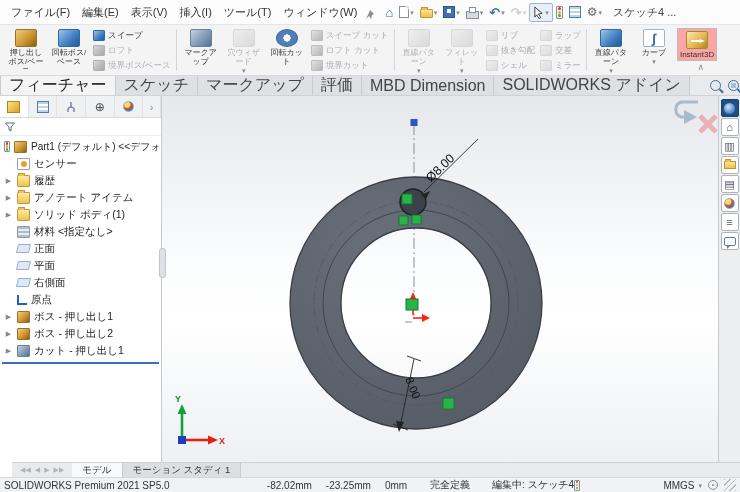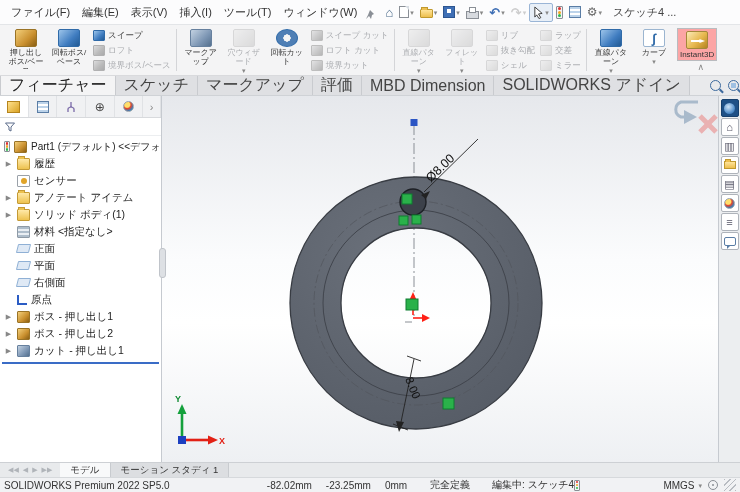--- a/index.html
+++ b/index.html
@@ -116,21 +116,21 @@
   .tpane{position:absolute;right:0;top:0;width:22px;bottom:0;background:#eceef0;border-left:1px solid #c6cad0;display:flex;flex-direction:column;align-items:center;padding-top:3px;gap:1px;z-index:3}
   .tpico{width:18px;height:18px;border:1px solid #aeb3ba;background:#fff;display:flex;align-items:center;justify-content:center;font-size:11px;color:#556;border-radius:2px;flex:none}
   .tpico.active{background:#1e5086;border-color:#16406e}
   .tp-globe{width:11px;height:11px;border-radius:50%;background:radial-gradient(circle at 40% 35%,#cfe4f7,#4f8cc9 65%,#1e5086)}
   .tp-folder{width:12px;height:8px;background:linear-gradient(#ffe49a,#edbf4e);border:1px solid #c0992e;position:relative}
   .tp-folder::before{content:'';position:absolute;top:-3px;left:0;width:4px;height:2px;background:#edbf4e;border:1px solid #c0992e;border-bottom:none}
   .tp-chat{width:12px;height:9px;border:1.2px solid #5a7da5;border-radius:2px;position:relative}
   .tp-chat::after{content:'';position:absolute;left:2px;bottom:-4px;border-style:solid;border-width:4px 4px 0 0;border-color:#5a7da5 transparent transparent transparent}
 
   
-  .doctabs{position:absolute;top:462px;left:0;right:0;height:15px;background:#e8eaec;border-top:1px solid #cdd0d4;display:flex;align-items:stretch;font-size:9.5px}
+  .doctabs{position:absolute;top:462px;left:12px;right:0;height:15px;background:#e8eaec;border-top:1px solid #cdd0d4;display:flex;align-items:stretch;font-size:9.5px}
   .navbtns{display:flex;align-items:center;gap:4px;padding:0 8px;color:#b0b4b9;font-size:7px}
   .dtab{padding:0 10px;display:flex;align-items:center;color:#333;background:#dcdee1;border-right:1px solid #c8cbcf;white-space:nowrap}
   .dtab.active{background:#f8f9fa}
   .statusbar{position:absolute;top:477px;left:0;right:0;height:15px;background:#f1f2f4;border-top:1px solid #d6d9dc;display:flex;align-items:center;font-size:10px;color:#333;padding:0 4px}
   .statusbar .sp{flex:1}
   .sbitem{margin-right:14px;white-space:nowrap}
   .tagico{width:10px;height:10px;border:1px solid #8a8f96;border-radius:50%;position:relative;margin:0 6px}
   .tagico::after{content:'';position:absolute;left:3px;top:3px;width:2px;height:2px;border-radius:50%;background:#8a8f96}
   .grip{width:12px;height:12px;background:repeating-linear-gradient(135deg,#b8bcc2 0 1px,transparent 1px 4px)}
 </style>
@@ -405,28 +405,28 @@
       <div class="trow" style="font-size:10px">
         <span class="traffic mini">
             <i class="r"></i>
             <i class="y"></i>
             <i class="g"></i>
           </span>
         <span class="ti ti-gold"></span>
         <span>Part1 (デフォルト) &lt;&lt;デフォルト&gt;_表示状態 1</span>
       </div>
       <div class="trow">
+          <span class="exp"></span>
+          <span class="ti ti-sensor"></span>
+          <span>センサー</span>
+        </div>
+      <div class="trow">
           <span class="exp">▶</span>
           <span class="ti ti-folder"></span>
           <span>履歴</span>
-        </div>
-      <div class="trow">
-          <span class="exp"></span>
-          <span class="ti ti-sensor"></span>
-          <span>センサー</span>
         </div>
       <div class="trow">
           <span class="exp">▶</span>
           <span class="ti ti-folder"></span>
           <span>アノテート アイテム</span>
         </div>
       <div class="trow">
           <span class="exp">▶</span>
           <span class="ti ti-folder"></span>
           <span>ソリッド ボディ(1)</span>
@@ -575,21 +575,21 @@
     <span>◀◀</span>
     <span>◀</span>
     <span>▶</span>
     <span>▶▶</span>
   </span>
   <span class="dtab active">モデル</span>
   <span class="dtab">モーション スタディ 1</span>
 </div>
 
 <div class="statusbar">
-  <span class="sbitem">SOLIDWORKS Premium 2022 SP5.0</span>
+  <span class="sbitem">SOLIDWORKS Premium 2021 SP5.0</span>
   <span class="sp"></span>
   <span class="sbitem">-82.02mm</span>
   <span class="sbitem">-23.25mm</span>
   <span class="sbitem" style="margin-right:23px">0mm</span>
   <span class="sbitem">完全定義</span>
   <span class="sbitem" style="margin-left:8px;margin-right:0">編集中: スケッチ4</span>
   <span class="traffic mini">
       <i class="r"></i>
       <i class="y"></i>
       <i class="g"></i>

